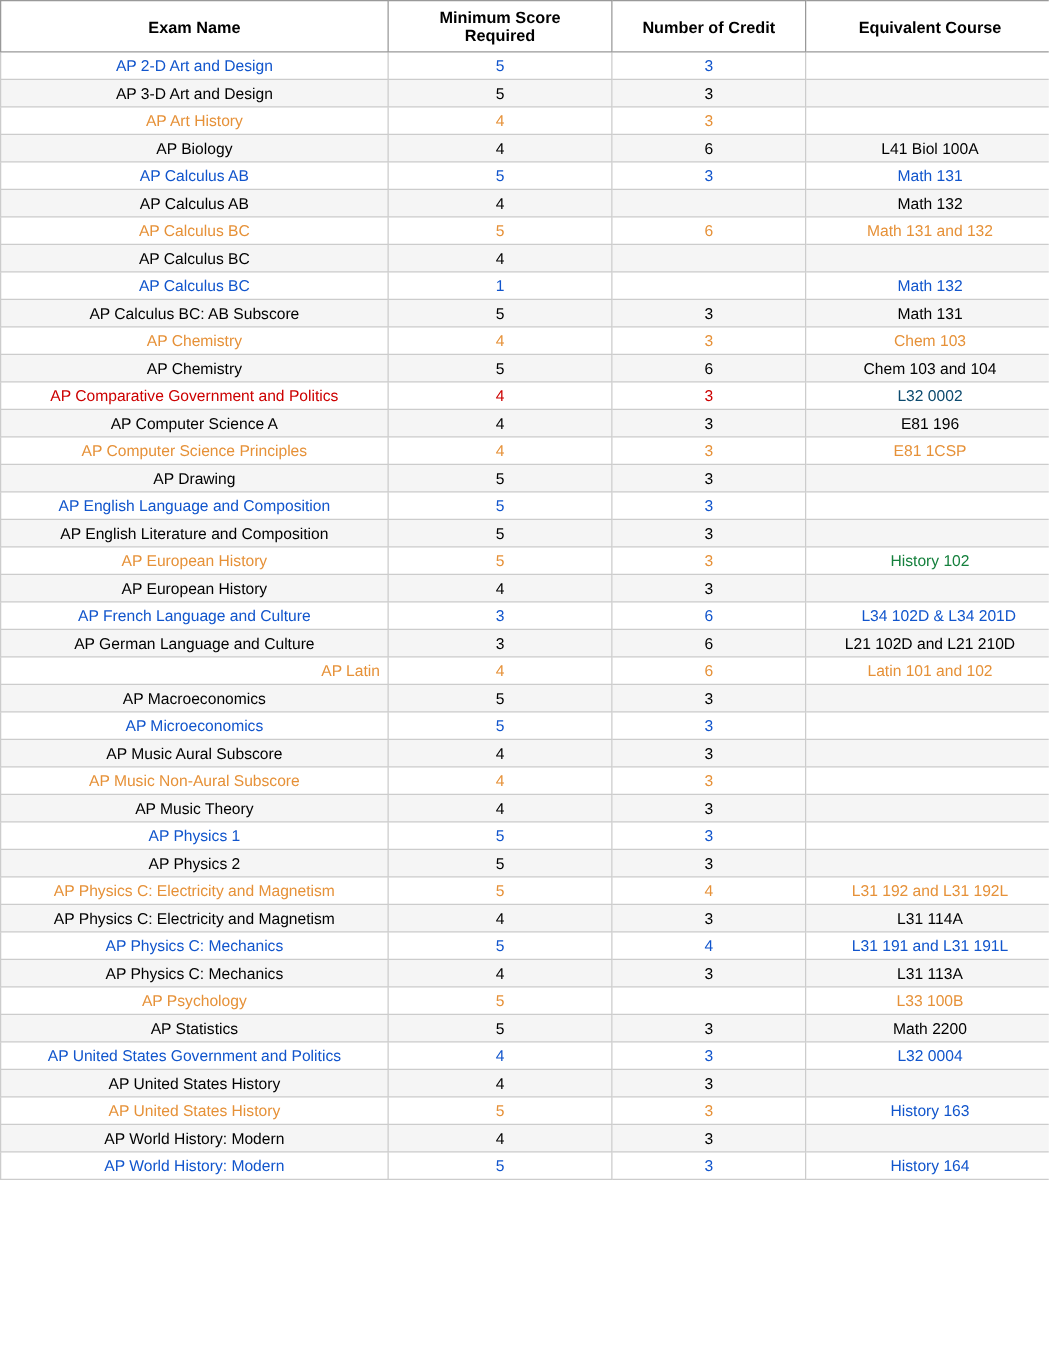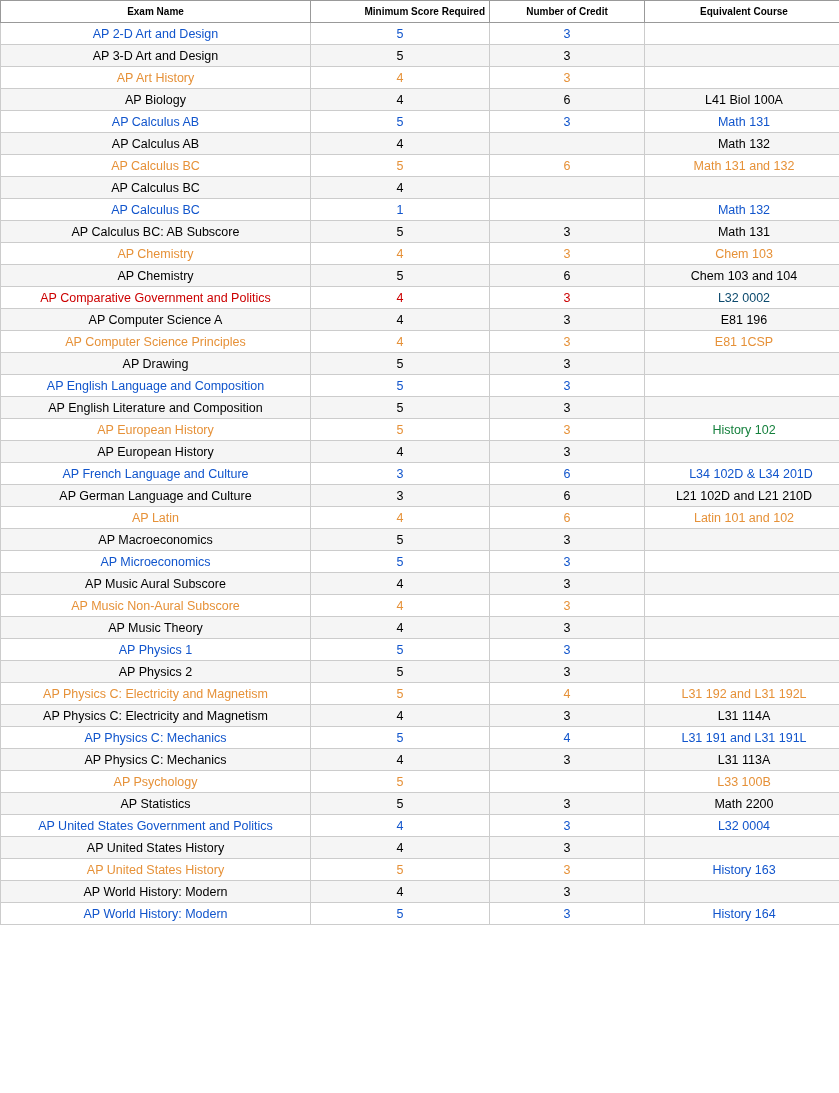--- a/index.html
+++ b/index.html
@@ -9,43 +9,43 @@
       background: #fff;
       color: #000;
     }
     table {
       width: 839px;
       border-collapse: collapse;
       table-layout: fixed;
     }
     th {
       border: 1px solid #999;
-      padding: 5px 4px;
+      padding: 5px 20px;
       text-align: center;
       font-weight: bold;
-      font-size: 10px;
+      font-size: 13px;
       background: #fff;
       vertical-align: middle;
     }
     td {
       border: 1px solid #ccc;
       padding: 3px 6px;
       text-align: center;
       vertical-align: middle;
       font-size: 12.5px;
       height: 22px;
     }
     tr:nth-child(even) td {
       background: #f5f5f5;
     }
     tr:nth-child(odd) td {
       background: #fff;
     }
     .col-name { width: 310px; }
-    .col-min { width: 179px; text-align: right; }
+    .col-min { width: 179px; }
     .col-credit { width: 155px; }
     .col-equiv { width: 199px; }
   </style>
 </head>
 <body>
 
 <table>
   <thead>
     <tr>
       <th class="col-name">Exam Name</th>
@@ -181,21 +181,21 @@
         <td style="color: rgb(17, 85, 204);">6</td>
         <td style="color: rgb(17, 85, 204); padding-left: 20px;">L34 102D &amp; L34 201D</td>
       </tr>
       <tr>
         <td style="text-align: center;">AP German Language and Culture</td>
         <td>3</td>
         <td>6</td>
         <td>L21 102D and L21 210D</td>
       </tr>
       <tr>
-        <td style="text-align: center; color: rgb(230, 145, 56);">AP Latin</td>
+        <td style="text-align: right; color: rgb(230, 145, 56);">AP Latin</td>
         <td style="color: rgb(230, 145, 56);">4</td>
         <td style="color: rgb(230, 145, 56);">6</td>
         <td style="color: rgb(230, 145, 56);">Latin 101 and 102</td>
       </tr>
       <tr>
         <td style="text-align: center;">AP Macroeconomics</td>
         <td>5</td>
         <td>3</td>
         <td></td>
       </tr>

